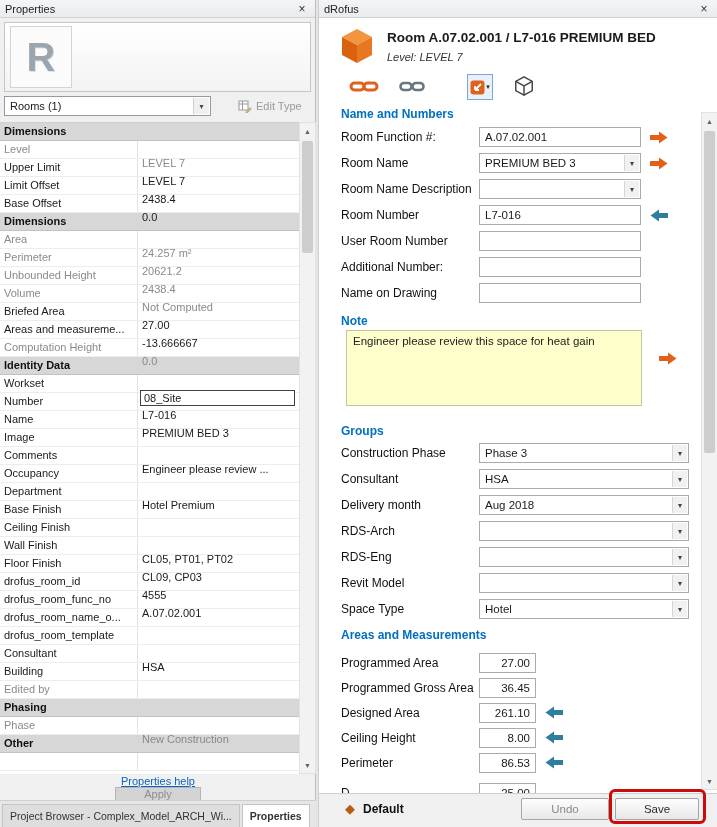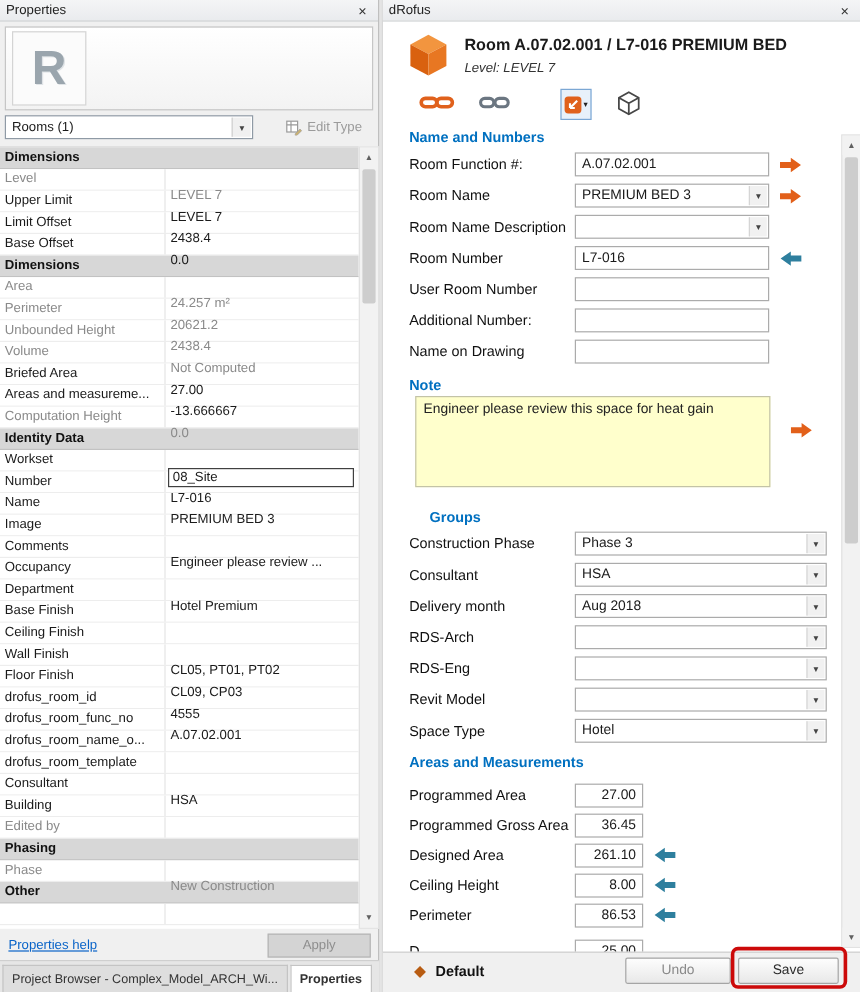--- a/index.html
+++ b/index.html
@@ -34,21 +34,21 @@
   .combo .chev { position:absolute; right:1px; top:1px; bottom:1px; width:16px; background:#f0f0f0; border-left:1px solid #d0d0d0; display:flex; align-items:center; justify-content:center; font-size:8px; color:#444; }
   .edit-type { position:absolute; left:238px; top:96px; width:74px; height:20px; display:flex; align-items:center; gap:4px; color:#9b9b9b; font-size:11px; }
   .grid { position:absolute; left:0; top:122px; width:299px; height:652px; background:#fff; overflow:hidden; border-top:1px solid #cfcfcf; }
   .sec-h-row { height:18px; background:#d7d7d7; border-bottom:1px solid #c2c2c2; font-weight:bold; padding:2px 4px; font-size:11px; color:#111; }
   .g-row { height:18px; display:flex; border-bottom:1px solid #ededed; background:#fff; }
   .g-l { width:138px; padding:2px 4px; border-right:1px solid #e4e4e4; white-space:nowrap; overflow:hidden; }
   .g-v { flex:1; padding:16px 4px; white-space:nowrap; overflow:hidden; }
   .g-row.dis .g-l, .g-row.dis .g-v { color:#8a8a8a; }
   .editbox { margin:-1px 0 0 -2px; height:16px; border:1px solid #404040; background:#fff; padding:0 3px; display:flex; align-items:center; width:101%; }
   .left-scroll { left:299px; top:122px; height:652px; }
-  .left-footer { position:absolute; left:0; top:775px; width:316px; height:25px; display:flex; align-items:center; justify-content:space-between; padding:0 7px; }
+  .left-footer { position:absolute; left:0; top:775px; width:316px; height:25px; display:flex; align-items:center; justify-content:space-between; padding:0 7px;flex-direction:column; }
   .help-link { color:#0a64c8; text-decoration:underline; font-size:11px; }
   .apply-btn { width:86px; height:20px; background:#d4d4d4; border:1px solid #b5b5b5; color:#8e8e8e; font-size:11px; display:flex; align-items:center; justify-content:center; }
   .tabbar { position:absolute; left:0; top:800px; width:316px; height:27px; background:#e6e6e6; border-top:1px solid #cfcfcf; display:flex; align-items:flex-end; padding-left:2px; gap:2px; }
   .tab { height:23px; padding:0 7px; font-size:10.5px; display:flex; align-items:center; background:#dedede; border:1px solid #c4c4c4; border-bottom:none; color:#333; white-space:nowrap; overflow:hidden; }
   .tab.active { background:#fff; font-weight:bold; }
 
   
   .right-panel { position:absolute; left:318px; top:0; width:399px; height:827px; background:#fff; border-left:1px solid #cfcfcf; }
   .r-title { background:linear-gradient(#f4f5f6,#e9ebee); }
   .dr-logo { position:absolute; left:18px; top:26px; }
@@ -371,21 +371,21 @@
     </div>
 
   <div class="sec-h" style="top:314px;">Note</div>
   <div class="note-box">Engineer please review this space for heat gain</div>
   <span class="note-arrow sync" id="note-arrow">
       <svg width="18" height="13" viewBox="0 0 18 13">
         <polygon points="0,4 9,4 9,0.5 17.5,6.5 9,12.5 9,9 0,9" fill="#e2601a"></polygon>
       </svg>
     </span>
 
-  <div class="sec-h" style="top:424px;margin-left:17px;">Groups</div>
+  <div class="sec-h" style="top:424px;">Groups</div>
   <div id="groups-fields">
       <div class="f-row">
         <div class="f-lab">Construction Phase</div>
         <div class="ctl w-wide select">
           <span class="ctl-val">Phase 3</span>
           <span class="chev2">▾</span>
         </div>
       </div>
       <div class="f-row">
         <div class="f-lab">Consultant</div>

